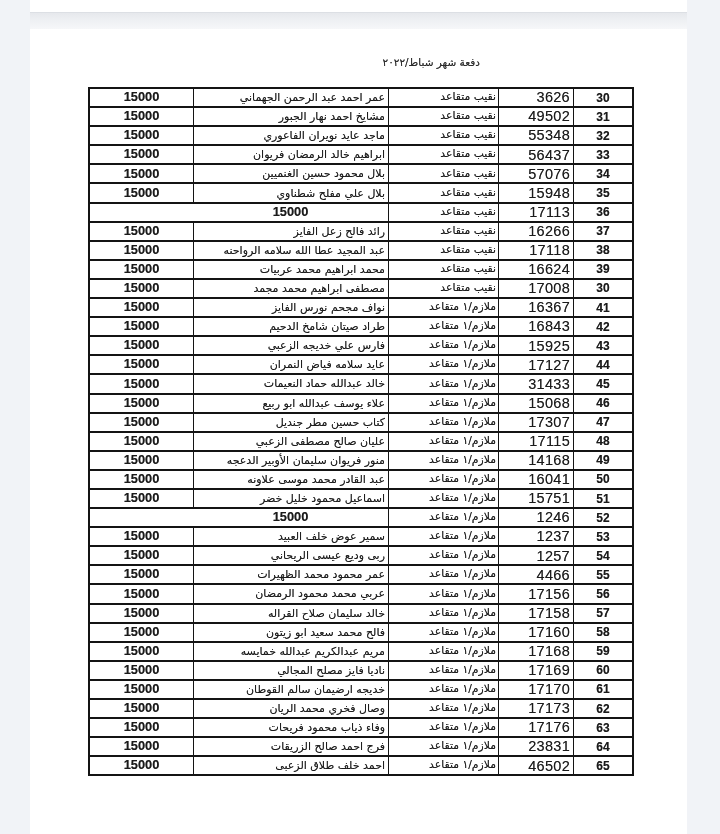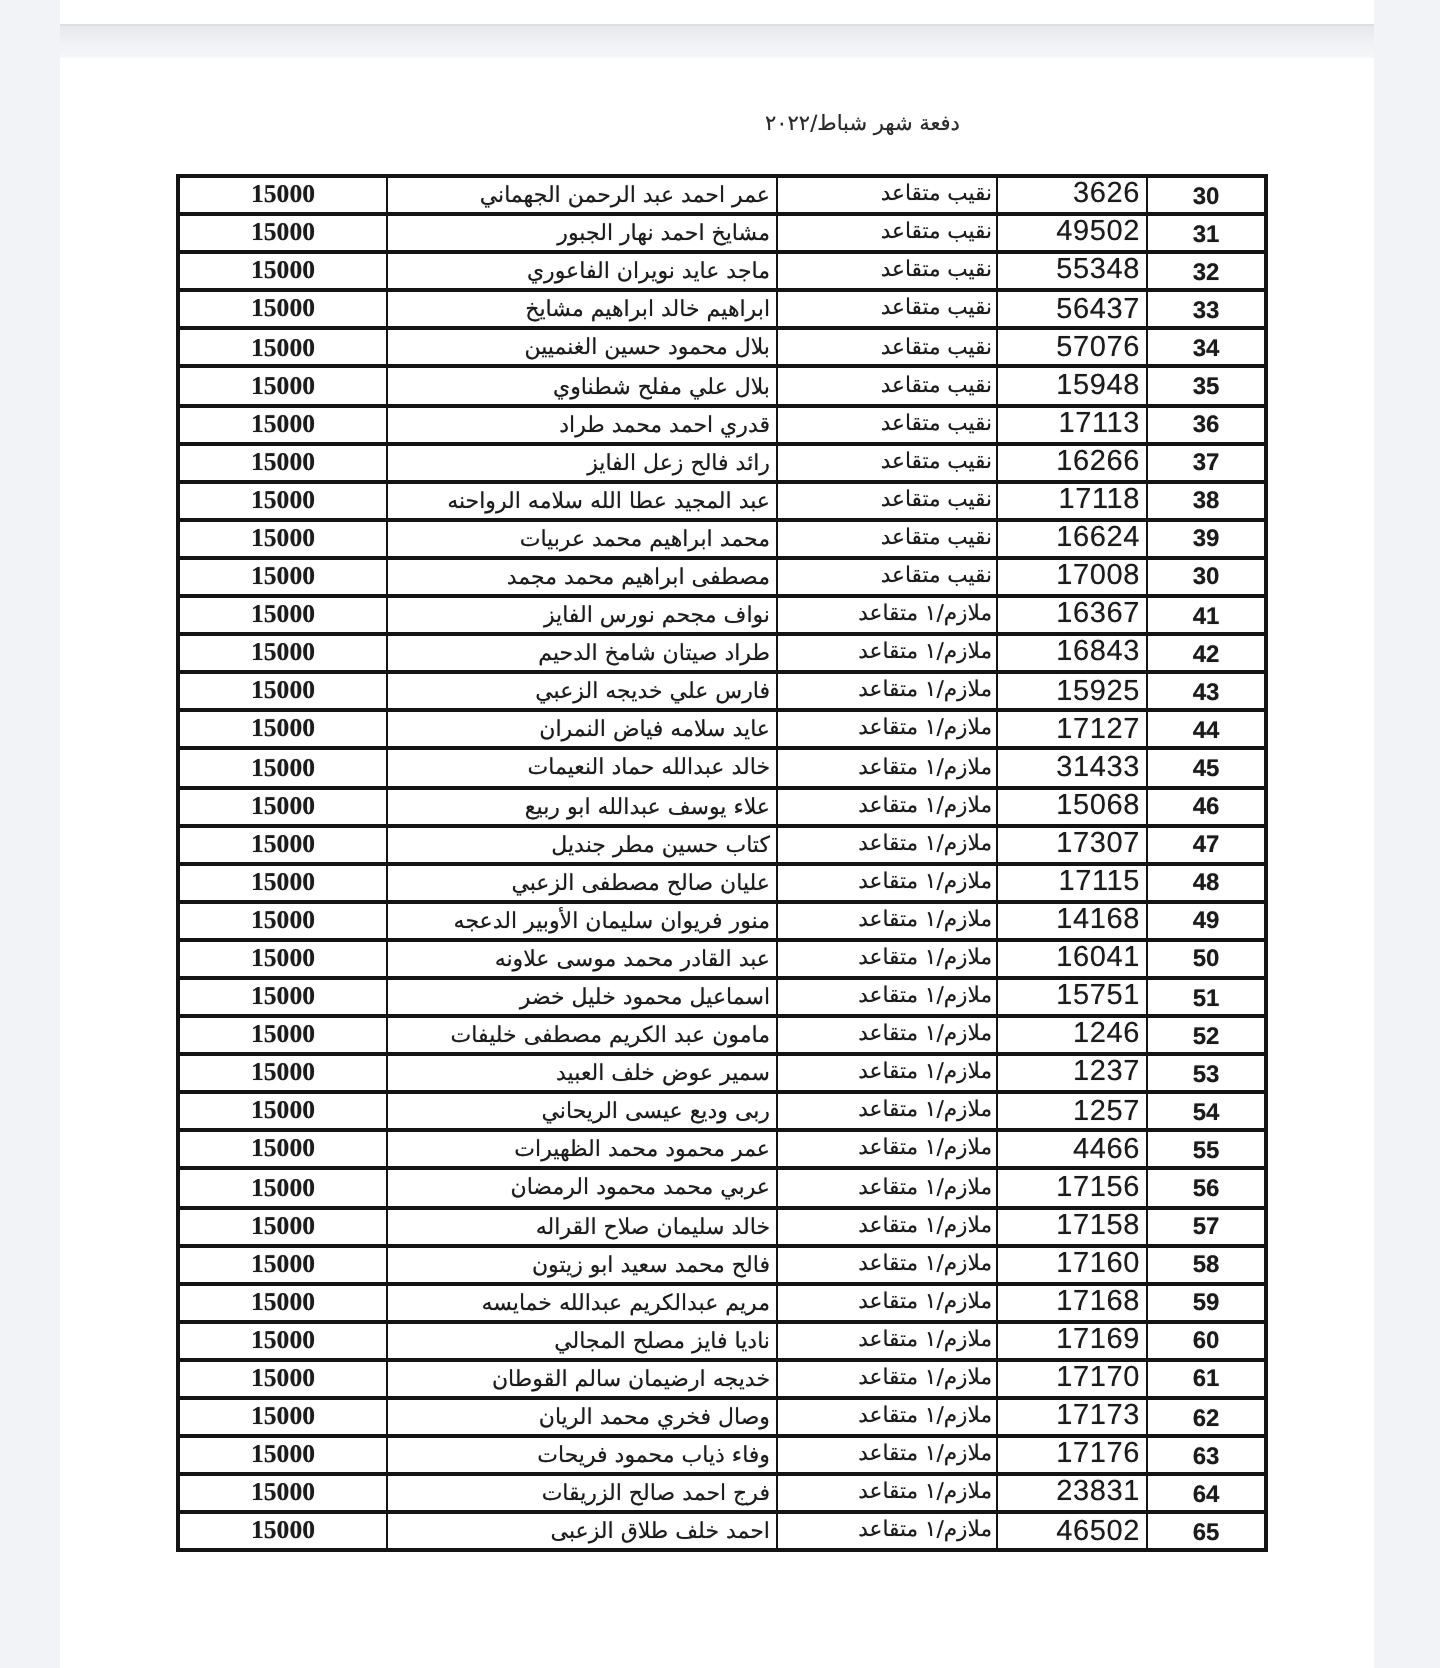--- a/index.html
+++ b/index.html
@@ -46,21 +46,21 @@
     box-sizing:border-box;
   }
   .cell:last-child{border-left:none;}
   .c-no{justify-content:center;font-weight:bold;font-size:12px;
         font-family:"Liberation Sans",sans-serif;text-align:center;}
   .c-id{justify-content:flex-start;padding-right:3px;font-size:14.5px;
         font-family:"Liberation Sans",sans-serif;letter-spacing:.3px;}
   .c-rank{justify-content:flex-start;padding-right:2px;font-size:10.8px;}
   .c-name{justify-content:flex-start;padding-right:3px;font-size:11px;}
   .c-amount{justify-content:center;font-weight:bold;font-size:12.8px;
-        font-family:Liberation Serif, serif;}
+        font-family:Liberation Sans, sans-serif;}
 </style>
 </head>
 <body>
 
 <div class="side-margin margin-left"></div>
 <div class="side-margin margin-right"></div>
 <div class="scan-band"></div>
 
 <div class="batch-note">دفعة شهر شباط/٢٠٢٢</div>
 
@@ -84,42 +84,41 @@
     <div class="cell c-no">32</div>
     <div class="cell c-id">55348</div>
     <div class="cell c-rank">نقيب متقاعد</div>
     <div class="cell c-name">ماجد عايد نويران الفاعوري</div>
     <div class="cell c-amount">15000</div>
   </div>
       <div class="trow">
     <div class="cell c-no">33</div>
     <div class="cell c-id">56437</div>
     <div class="cell c-rank">نقيب متقاعد</div>
-    <div class="cell c-name">ابراهيم خالد ابراهيم مشايخ</div>
+    <div class="cell c-name">ابراهيم خالد الرمضان فريوان</div>
     <div class="cell c-amount">15000</div>
   </div>
       <div class="trow">
     <div class="cell c-no">34</div>
     <div class="cell c-id">57076</div>
     <div class="cell c-rank">نقيب متقاعد</div>
     <div class="cell c-name">بلال محمود حسين الغنميين</div>
     <div class="cell c-amount">15000</div>
   </div>
       <div class="trow">
     <div class="cell c-no">35</div>
     <div class="cell c-id">15948</div>
     <div class="cell c-rank">نقيب متقاعد</div>
     <div class="cell c-name">بلال علي مفلح شطناوي</div>
     <div class="cell c-amount">15000</div>
   </div>
       <div class="trow">
     <div class="cell c-no">36</div>
     <div class="cell c-id">17113</div>
     <div class="cell c-rank">نقيب متقاعد</div>
-    <div class="cell c-name">قدري احمد محمد طراد</div>
     <div class="cell c-amount">15000</div>
   </div>
       <div class="trow">
     <div class="cell c-no">37</div>
     <div class="cell c-id">16266</div>
     <div class="cell c-rank">نقيب متقاعد</div>
     <div class="cell c-name">رائد فالح زعل الفايز</div>
     <div class="cell c-amount">15000</div>
   </div>
       <div class="trow">
@@ -217,21 +216,20 @@
     <div class="cell c-no">51</div>
     <div class="cell c-id">15751</div>
     <div class="cell c-rank">ملازم/١ متقاعد</div>
     <div class="cell c-name">اسماعيل محمود خليل خضر</div>
     <div class="cell c-amount">15000</div>
   </div>
       <div class="trow">
     <div class="cell c-no">52</div>
     <div class="cell c-id">1246</div>
     <div class="cell c-rank">ملازم/١ متقاعد</div>
-    <div class="cell c-name">مامون عبد الكريم مصطفى خليفات</div>
     <div class="cell c-amount">15000</div>
   </div>
       <div class="trow">
     <div class="cell c-no">53</div>
     <div class="cell c-id">1237</div>
     <div class="cell c-rank">ملازم/١ متقاعد</div>
     <div class="cell c-name">سمير عوض خلف العبيد</div>
     <div class="cell c-amount">15000</div>
   </div>
       <div class="trow">

